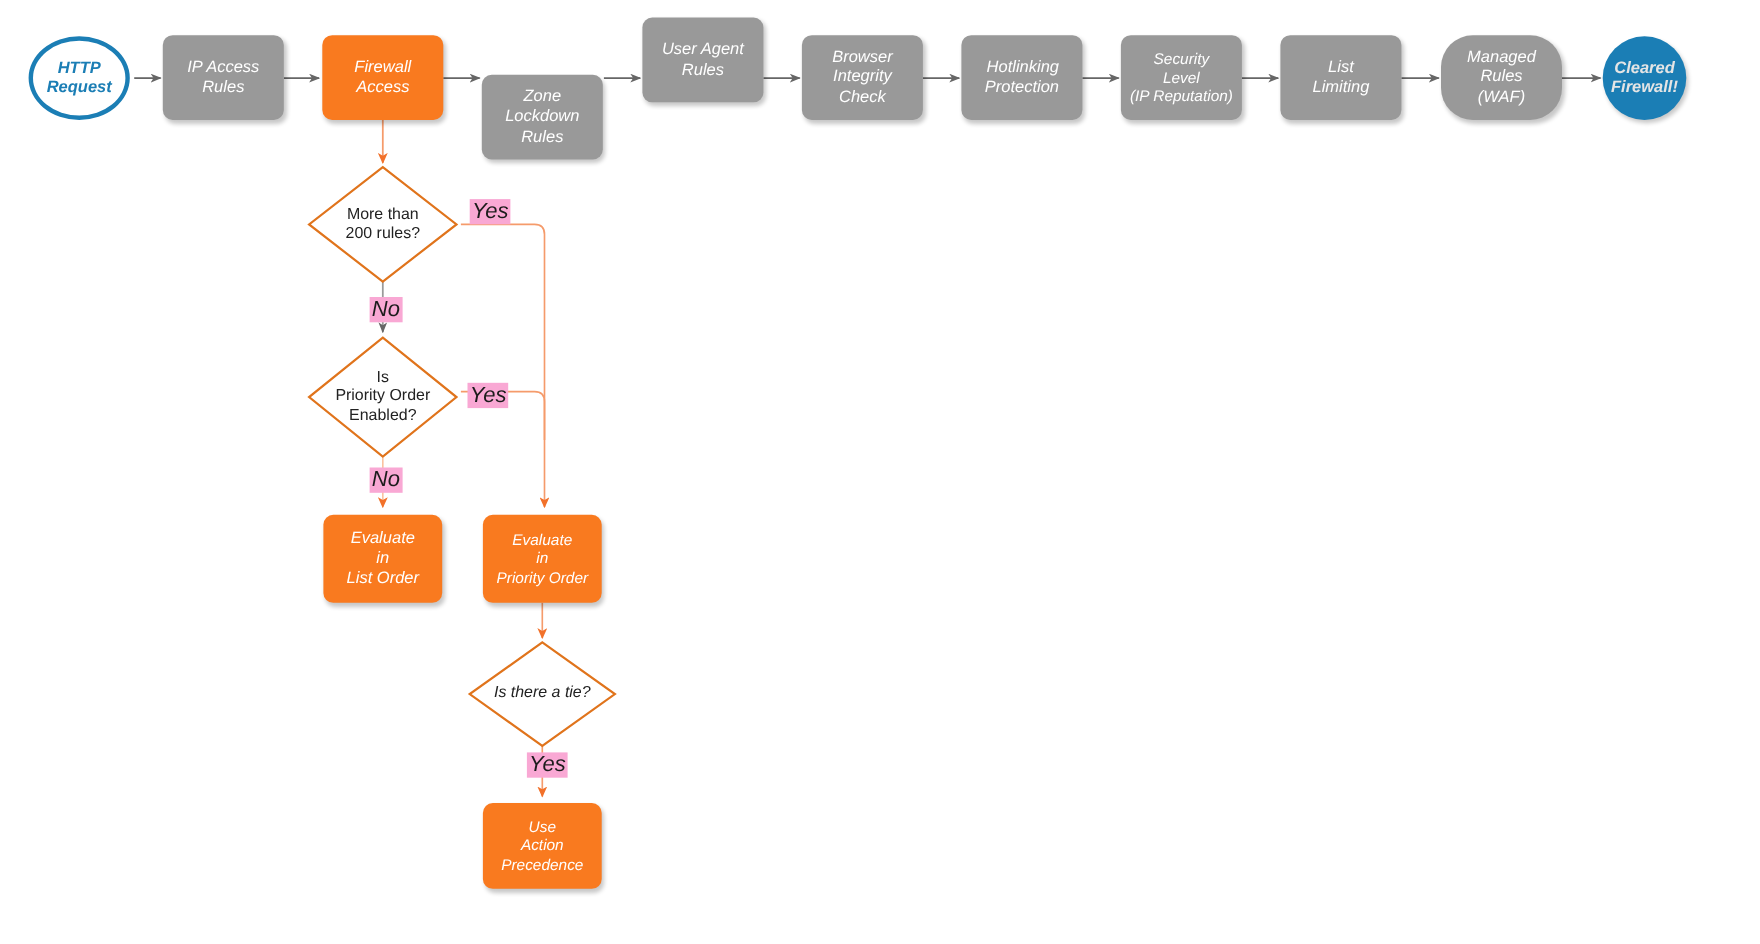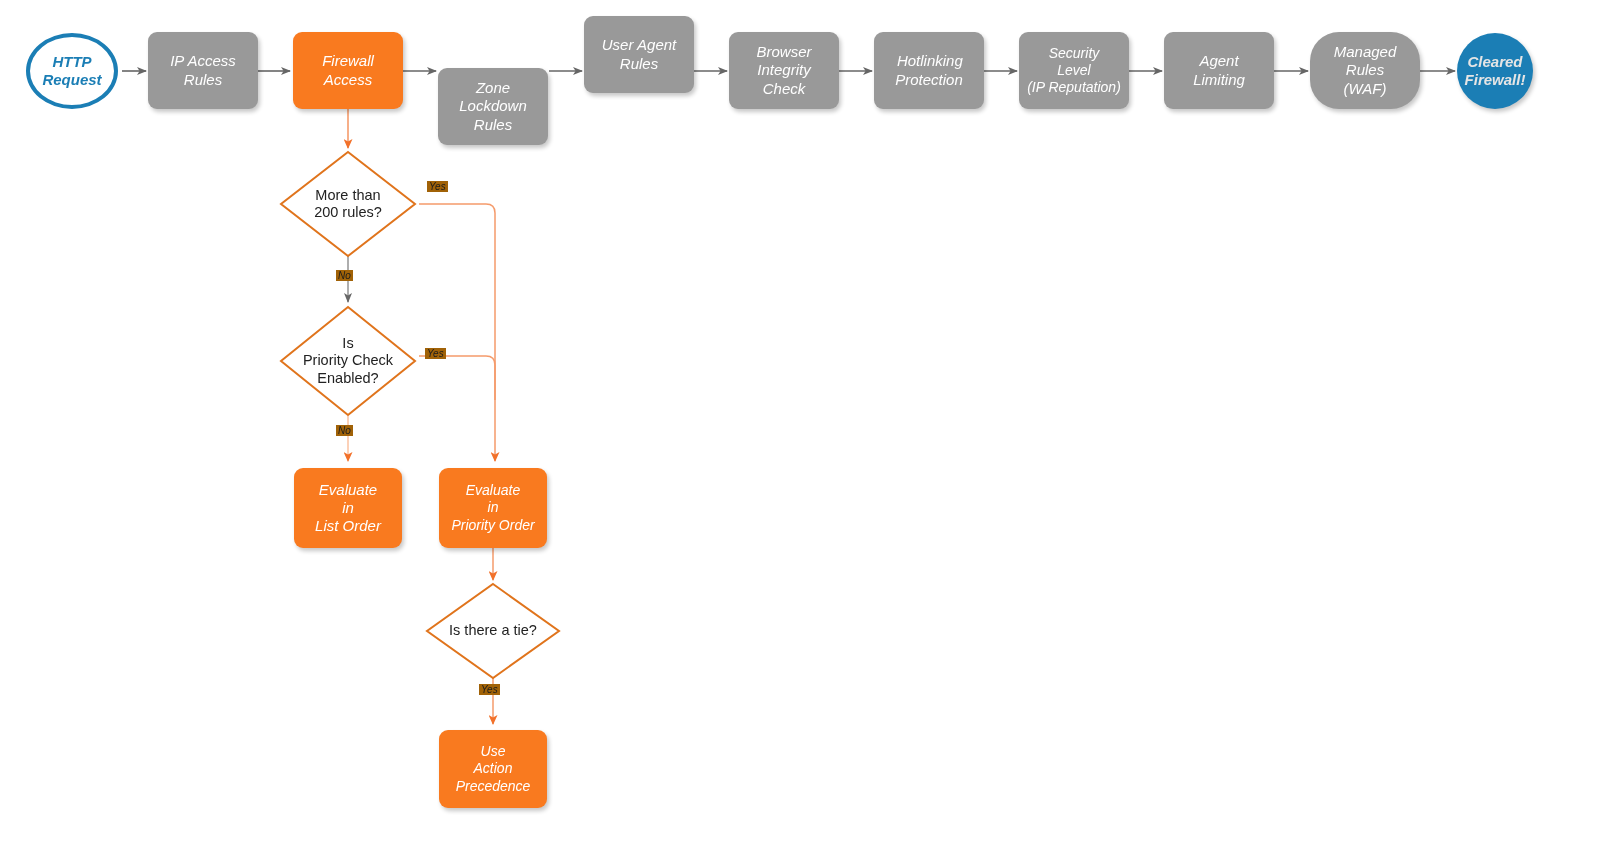--- a/index.html
+++ b/index.html
@@ -87,25 +87,25 @@
     font-size: 14.5px;
     color: #222222;
     line-height: 1.2;
     box-sizing: border-box;
     padding: 0 6px;
   }
 
   
   .edge-label {
     position: absolute;
-    font-size: 10px;
+    font-size: 20px;
     font-style: italic;
     color: #1c1c1c;
     white-space: nowrap;
-    background: #a16207;
+    background: #f9a8d4;
     padding: 0 2px;
     text-align: center;
   }
 </style>
 </head>
 <body>
 
 <div id="canvas">
 
   <svg class="edges" viewBox="0 0 1600 858">
@@ -183,21 +183,21 @@
 Protection</span>
   </div>
 
   <div class="node proc gray" style="left:1019px; top:32px; width:110px; height:77px; font-size:14px;">
     <span style="white-space:pre-line;">Security
 Level
 (IP Reputation)</span>
   </div>
 
   <div class="node proc gray" style="left:1164px; top:32px; width:110px; height:77px;">
-    <span style="white-space:pre-line;">Agent
+    <span style="white-space:pre-line;">List
 Limiting</span>
   </div>
 
   <div class="node proc gray" style="left:1310px; top:32px; width:110px; height:77px;border-radius:29px;">
     <span style="white-space:pre-line;">Managed
 Rules
 (WAF)</span>
   </div>
 
   <div class="node terminator filled" style="left:1457px; top:33px; width:76px; height:76px;">
@@ -211,29 +211,29 @@
     </svg>
     <div class="dlabel" style="white-space:pre-line;">More than
 200 rules?</div>
   </div>
 
   <div class="decision" style="left:279px; top:305px; width:138px; height:112px;">
     <svg class="shape" viewBox="0 0 138 112" preserveAspectRatio="none">
       <polygon points="69,2 136,56 69,110 2,56" fill="#ffffff" stroke="#E0741C" stroke-width="2"></polygon>
     </svg>
     <div class="dlabel" style="white-space:pre-line;">Is
-Priority Check
+Priority Order
 Enabled?</div>
   </div>
 
   <div class="decision" style="left:425px; top:582px; width:136px; height:98px;">
     <svg class="shape" viewBox="0 0 136 98" preserveAspectRatio="none">
       <polygon points="68,2 134,49 68,96 2,49" fill="#ffffff" stroke="#E0741C" stroke-width="2"></polygon>
     </svg>
-    <div class="dlabel" style="white-space:pre-line;">Is there a tie?</div>
+    <div class="dlabel" style="white-space:pre-line;font-style:italic;">Is there a tie?</div>
   </div>
 
   <div class="node proc orange" style="left:294px; top:468px; width:108px; height:80px;">
     <span style="white-space:pre-line;">Evaluate
 in
 List Order</span>
   </div>
 
   <div class="node proc orange" style="left:439px; top:468px; width:108px; height:80px; font-size:14px;">
     <span style="white-space:pre-line;">Evaluate

